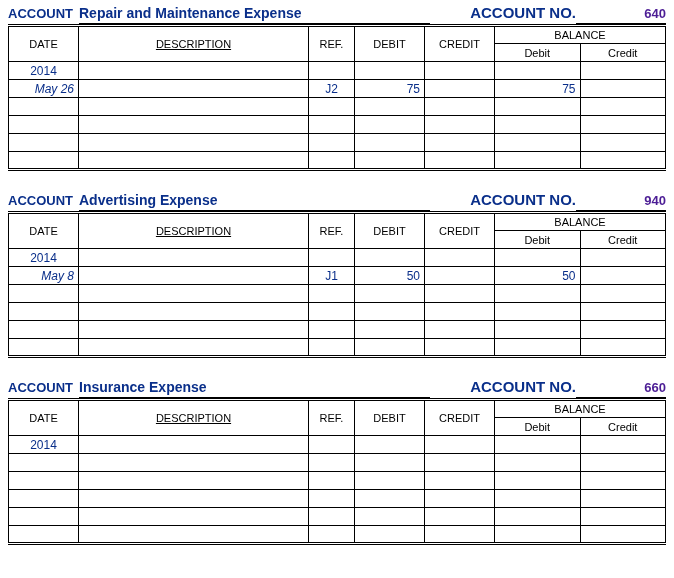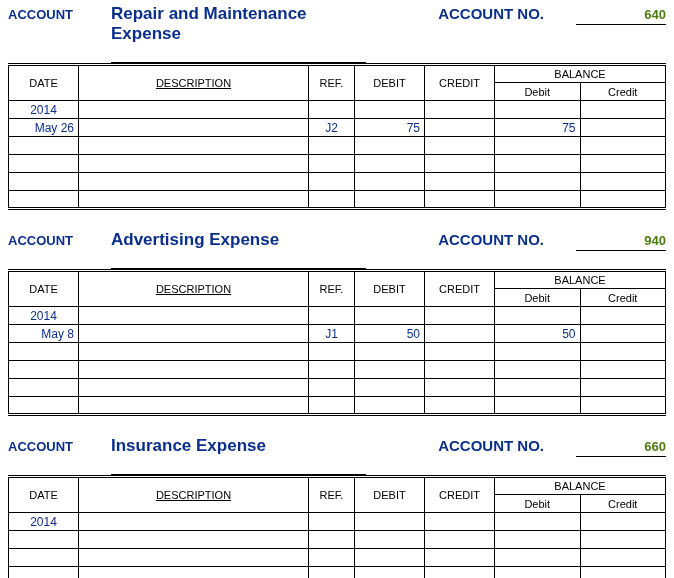--- a/index.html
+++ b/index.html
@@ -11,44 +11,43 @@
     width: 674px;
     box-sizing: border-box;
   }
   .ledger {
     margin-bottom: 20px;
   }
   .title-row {
     display: flex;
     align-items: baseline;
     margin-bottom: 0;
-    gap: 32px;
   }
   .title-row .acct-label {
     color: #0a2f8a;
     font-weight: bold;
     font-size: 13px;
     margin-right: 6px;
   }
   .title-row .acct-name {
     color: #0a2f8a;
     font-weight: bold;
-    font-size: 17px;
+    font-size: 14px;
     flex: 1;
     border-bottom: 1px solid #000;
-    padding-bottom: 18px;
+    padding-bottom: 2px;
   }
   .title-row .acct-no-label {
     color: #0a2f8a;
     font-weight: bold;
     font-size: 15px;
     margin-left: 40px;
   }
   .title-row .acct-no {
-    color: #4d7c0f;
+    color: #4c1d95;
     font-weight: bold;
     font-size: 13px;
     width: 90px;
     text-align: right;
     border-bottom: 1px solid #000;
     padding-bottom: 2px;
   }
   table.ledger-table {
     border-collapse: collapse;
     width: 100%;
@@ -81,20 +80,21 @@
 
   .year {
     color: #0a2f8a;
     text-align: center;
     margin-left: 7px;
   }
   .date-cell {
     color: #0a2f8a;
     text-align: right;
     padding-right: 6px;
+    font-style: italic;
   }
   .ref-cell {
     color: #0a2f8a;
     text-align: center;
   }
   .num-cell {
     color: #0a2f8a;
     text-align: right;
     padding-right: 8px;
     margin-left: 44px;

